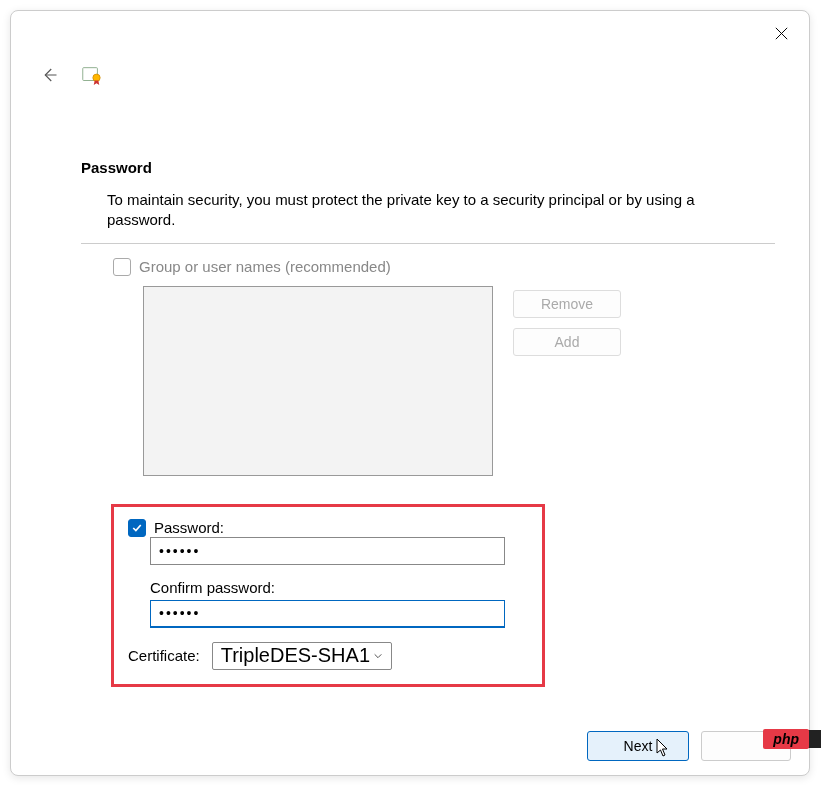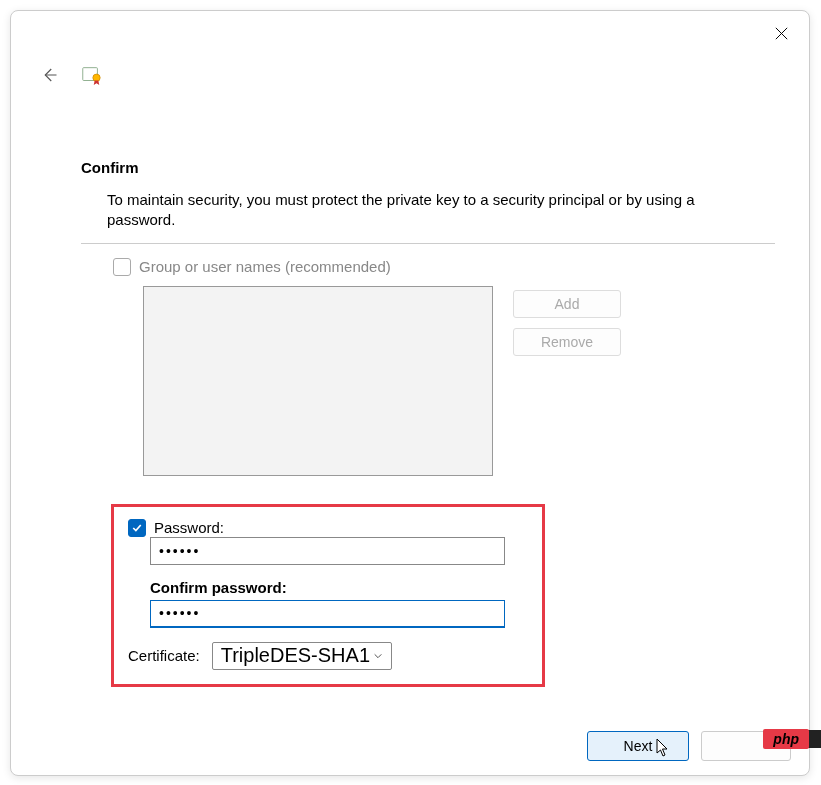--- a/index.html
+++ b/index.html
@@ -142,21 +142,20 @@
     border: 3px solid #e63946;
     margin-left: 30px;
     margin-right: 230px;
     margin-top: 28px;
     padding: 12px 18px 14px 14px;
   }
   .field-label {
     font-size: 15px;
     margin-bottom: 4px;
     color: #000;
-    font-weight: bold;
   }
   .text-input {
     width: 355px;
     height: 28px;
     border: 1px solid #888;
     padding: 0 8px;
     font-family: inherit;
     font-size: 14px;
     margin-left: 22px;
     margin-bottom: 14px;
@@ -263,34 +262,34 @@
     <div class="cert-icon">
       <svg viewBox="0 0 24 24" width="22" height="22">
         <rect x="3" y="4" width="16" height="14" rx="1" fill="#fff" stroke="#8a8" stroke-width="1"></rect>
         <circle cx="18" cy="15" r="4" fill="#ffb700" stroke="#cc8800" stroke-width="0.8"></circle>
         <path d="M16 18 L15 23 L18 21 L21 23 L20 18" fill="#cc3333"></path>
       </svg>
     </div>
   </div>
 
   <div class="content">
-    <div class="section-heading">Confirm</div>
+    <div class="section-heading">Password</div>
     <div class="section-desc">To maintain security, you must protect the private key to a security principal or by using a password.</div>
     <hr class="hr">
 
     <div class="checkbox-row">
       <span class="checkbox"></span>
       <span class="cb-label disabled">Group or user names (recommended)</span>
     </div>
 
     <div class="group-box">
       <div class="listbox"></div>
       <div class="list-buttons">
+        <div class="std-btn">Remove</div>
         <div class="std-btn">Add</div>
-        <div class="std-btn">Remove</div>
       </div>
     </div>
 
     <div class="highlight-box">
       <div class="checkbox-row" style="margin-left:0;">
         <span class="checkbox checked">
           <svg viewBox="0 0 16 16">
               <path d="M3 8 L6.5 11.5 L13 4" fill="none" stroke="#fff" stroke-width="2.2"></path>
             </svg>
         </span>

